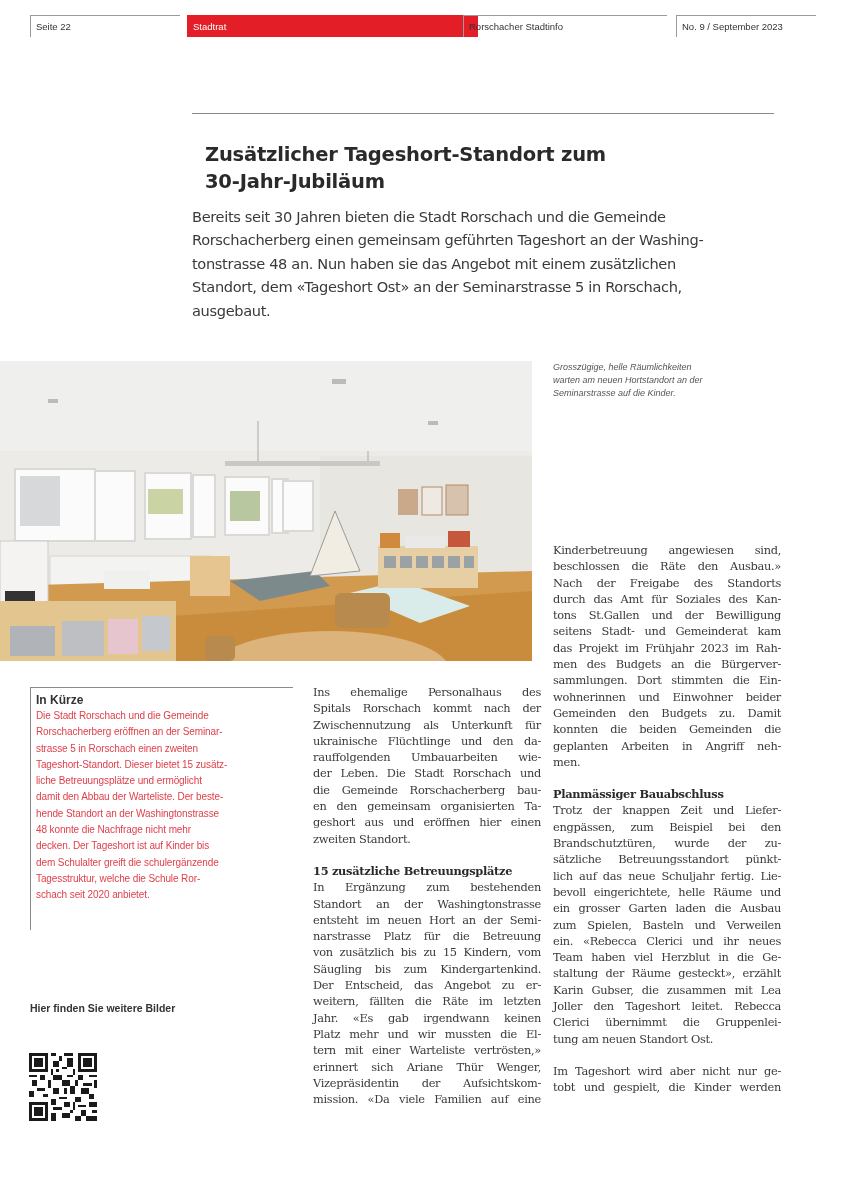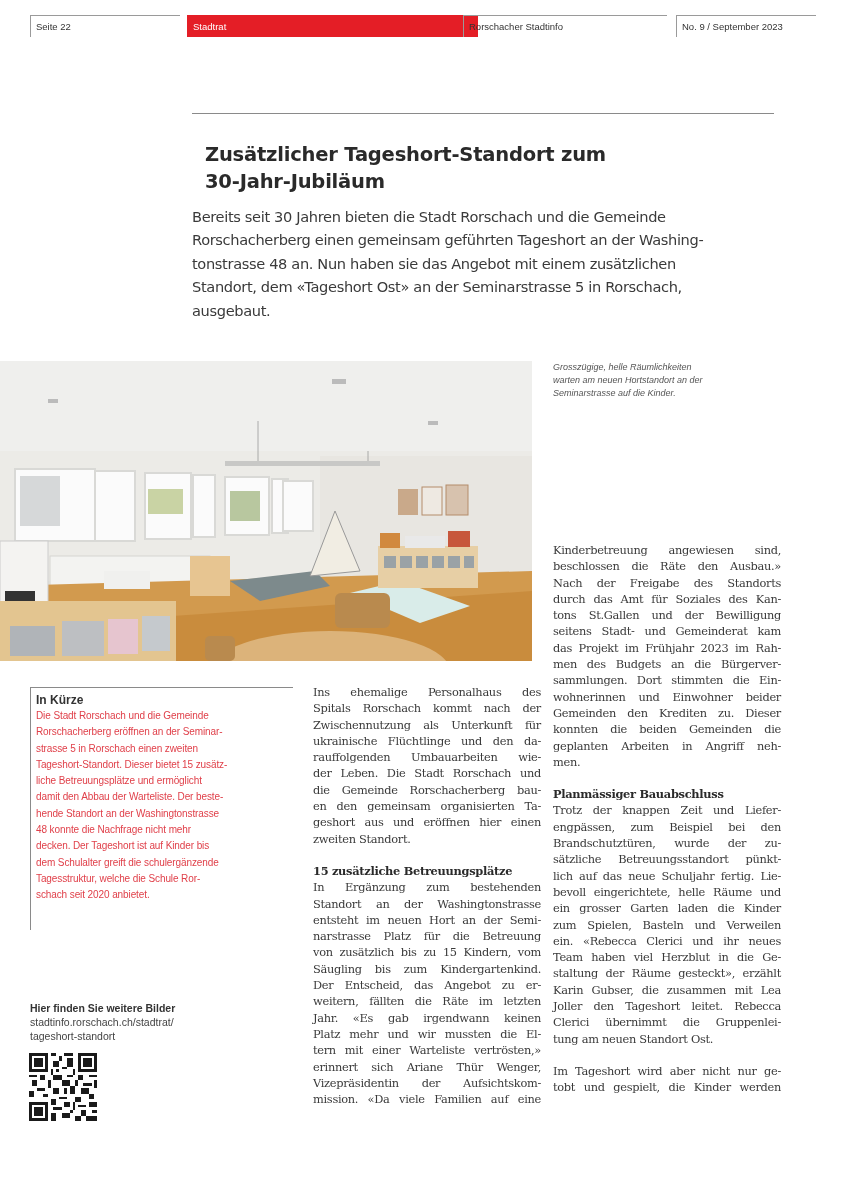--- a/index.html
+++ b/index.html
@@ -184,24 +184,20 @@
     <span>48 konnte die Nachfrage nicht mehr</span>
     <span>decken. Der Tageshort ist auf Kinder bis</span>
     <span>dem Schulalter greift die schulergänzende</span>
     <span>Tagesstruktur, welche die Schule Ror-</span>
     <span>schach seit 2020 anbietet.</span>
   </div>
 </div>
 
 <div class="more">
   <span class="b">Hier finden Sie weitere Bilder</span>
-  <span>
-    <span>stadtinfo.rorschach.ch/stadtrat/</span>
-    <span>tageshort-standort</span>
-  </span>
 </div>
 <div class="qr">
   <svg width="68" height="68" viewBox="0 0 25 25" xmlns="http://www.w3.org/2000/svg" shape-rendering="crispEdges">
     <rect width="25" height="25" fill="#fff"></rect>
     <g fill="#1a1a1a">
       <path d="M0 0h7v7h-7z M1 1v5h5v-5z" fill-rule="evenodd"></path>
       <rect x="2" y="2" width="3" height="3"></rect>
       <path d="M18 0h7v7h-7z M19 1v5h5v-5z" fill-rule="evenodd"></path>
       <rect x="20" y="2" width="3" height="3"></rect>
       <path d="M0 18h7v7h-7z M1 19v5h5v-5z" fill-rule="evenodd"></path>
@@ -287,33 +283,33 @@
   <span class="l">Kinderbetreuung angewiesen sind,</span>
   <span class="l">beschlossen die Räte den Ausbau.»</span>
   <span class="l">Nach der Freigabe des Standorts</span>
   <span class="l">durch das Amt für Soziales des Kan-</span>
   <span class="l">tons St.Gallen und der Bewilligung</span>
   <span class="l">seitens Stadt- und Gemeinderat kam</span>
   <span class="l">das Projekt im Frühjahr 2023 im Rah-</span>
   <span class="l">men des Budgets an die Bürgerver-</span>
   <span class="l">sammlungen. Dort stimmten die Ein-</span>
   <span class="l">wohnerinnen und Einwohner beider</span>
-  <span class="l">Gemeinden den Krediten zu. Dieser</span>
+  <span class="l">Gemeinden den Budgets zu. Damit</span>
   <span class="l">konnten die beiden Gemeinden die</span>
   <span class="l">geplanten Arbeiten in Angriff neh-</span>
   <span class="last">men.</span>
   <span class="gap"></span>
   <span class="h">Planmässiger Bauabschluss</span>
   <span class="l">Trotz der knappen Zeit und Liefer-</span>
   <span class="l">engpässen, zum Beispiel bei den</span>
   <span class="l">Brandschutztüren, wurde der zu-</span>
   <span class="l">sätzliche Betreuungsstandort pünkt-</span>
   <span class="l">lich auf das neue Schuljahr fertig. Lie-</span>
   <span class="l">bevoll eingerichtete, helle Räume und</span>
-  <span class="l">ein grosser Garten laden die Kinder</span>
+  <span class="l">ein grosser Garten laden die Ausbau</span>
   <span class="l">zum Spielen, Basteln und Verweilen</span>
   <span class="l">ein. «Rebecca Clerici und ihr neues</span>
   <span class="l">Team haben viel Herzblut in die Ge-</span>
   <span class="l">staltung der Räume gesteckt», erzählt</span>
   <span class="l">Karin Gubser, die zusammen mit Lea</span>
   <span class="l">Joller den Tageshort leitet. Rebecca</span>
   <span class="l">Clerici übernimmt die Gruppenlei-</span>
   <span class="last">tung am neuen Standort Ost.</span>
   <span class="gap"></span>
   <span class="l">Im Tageshort wird aber nicht nur ge-</span>

